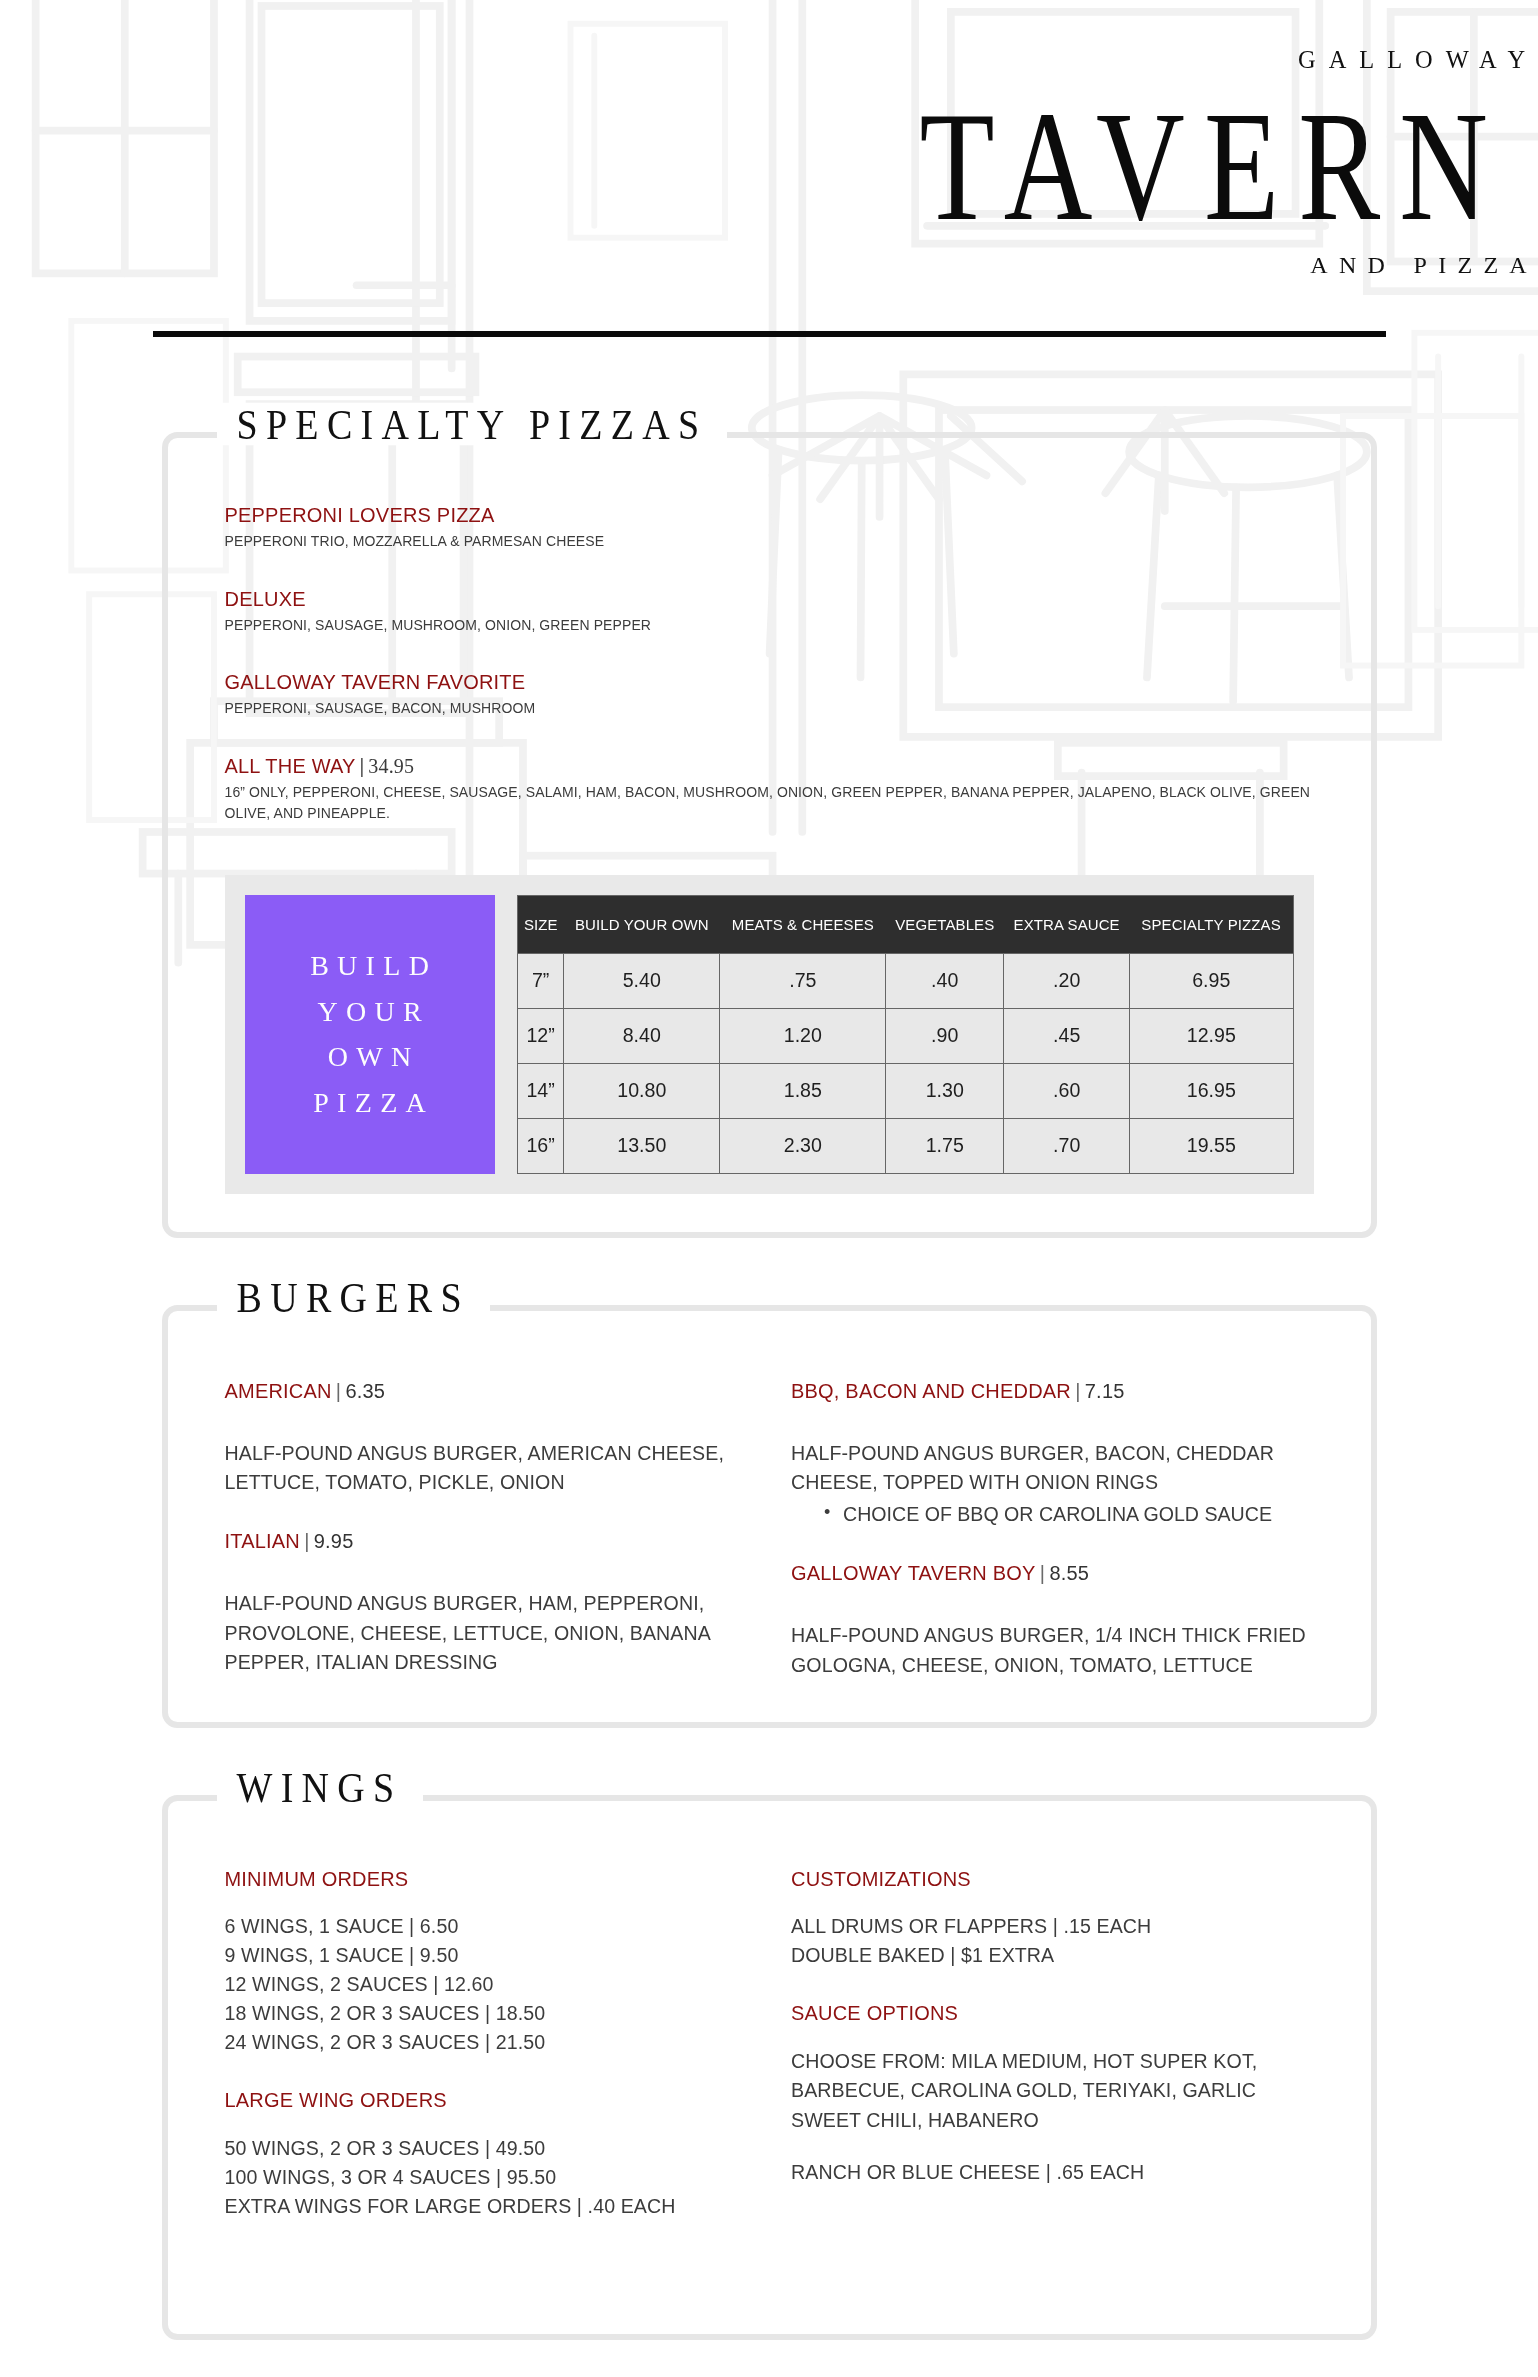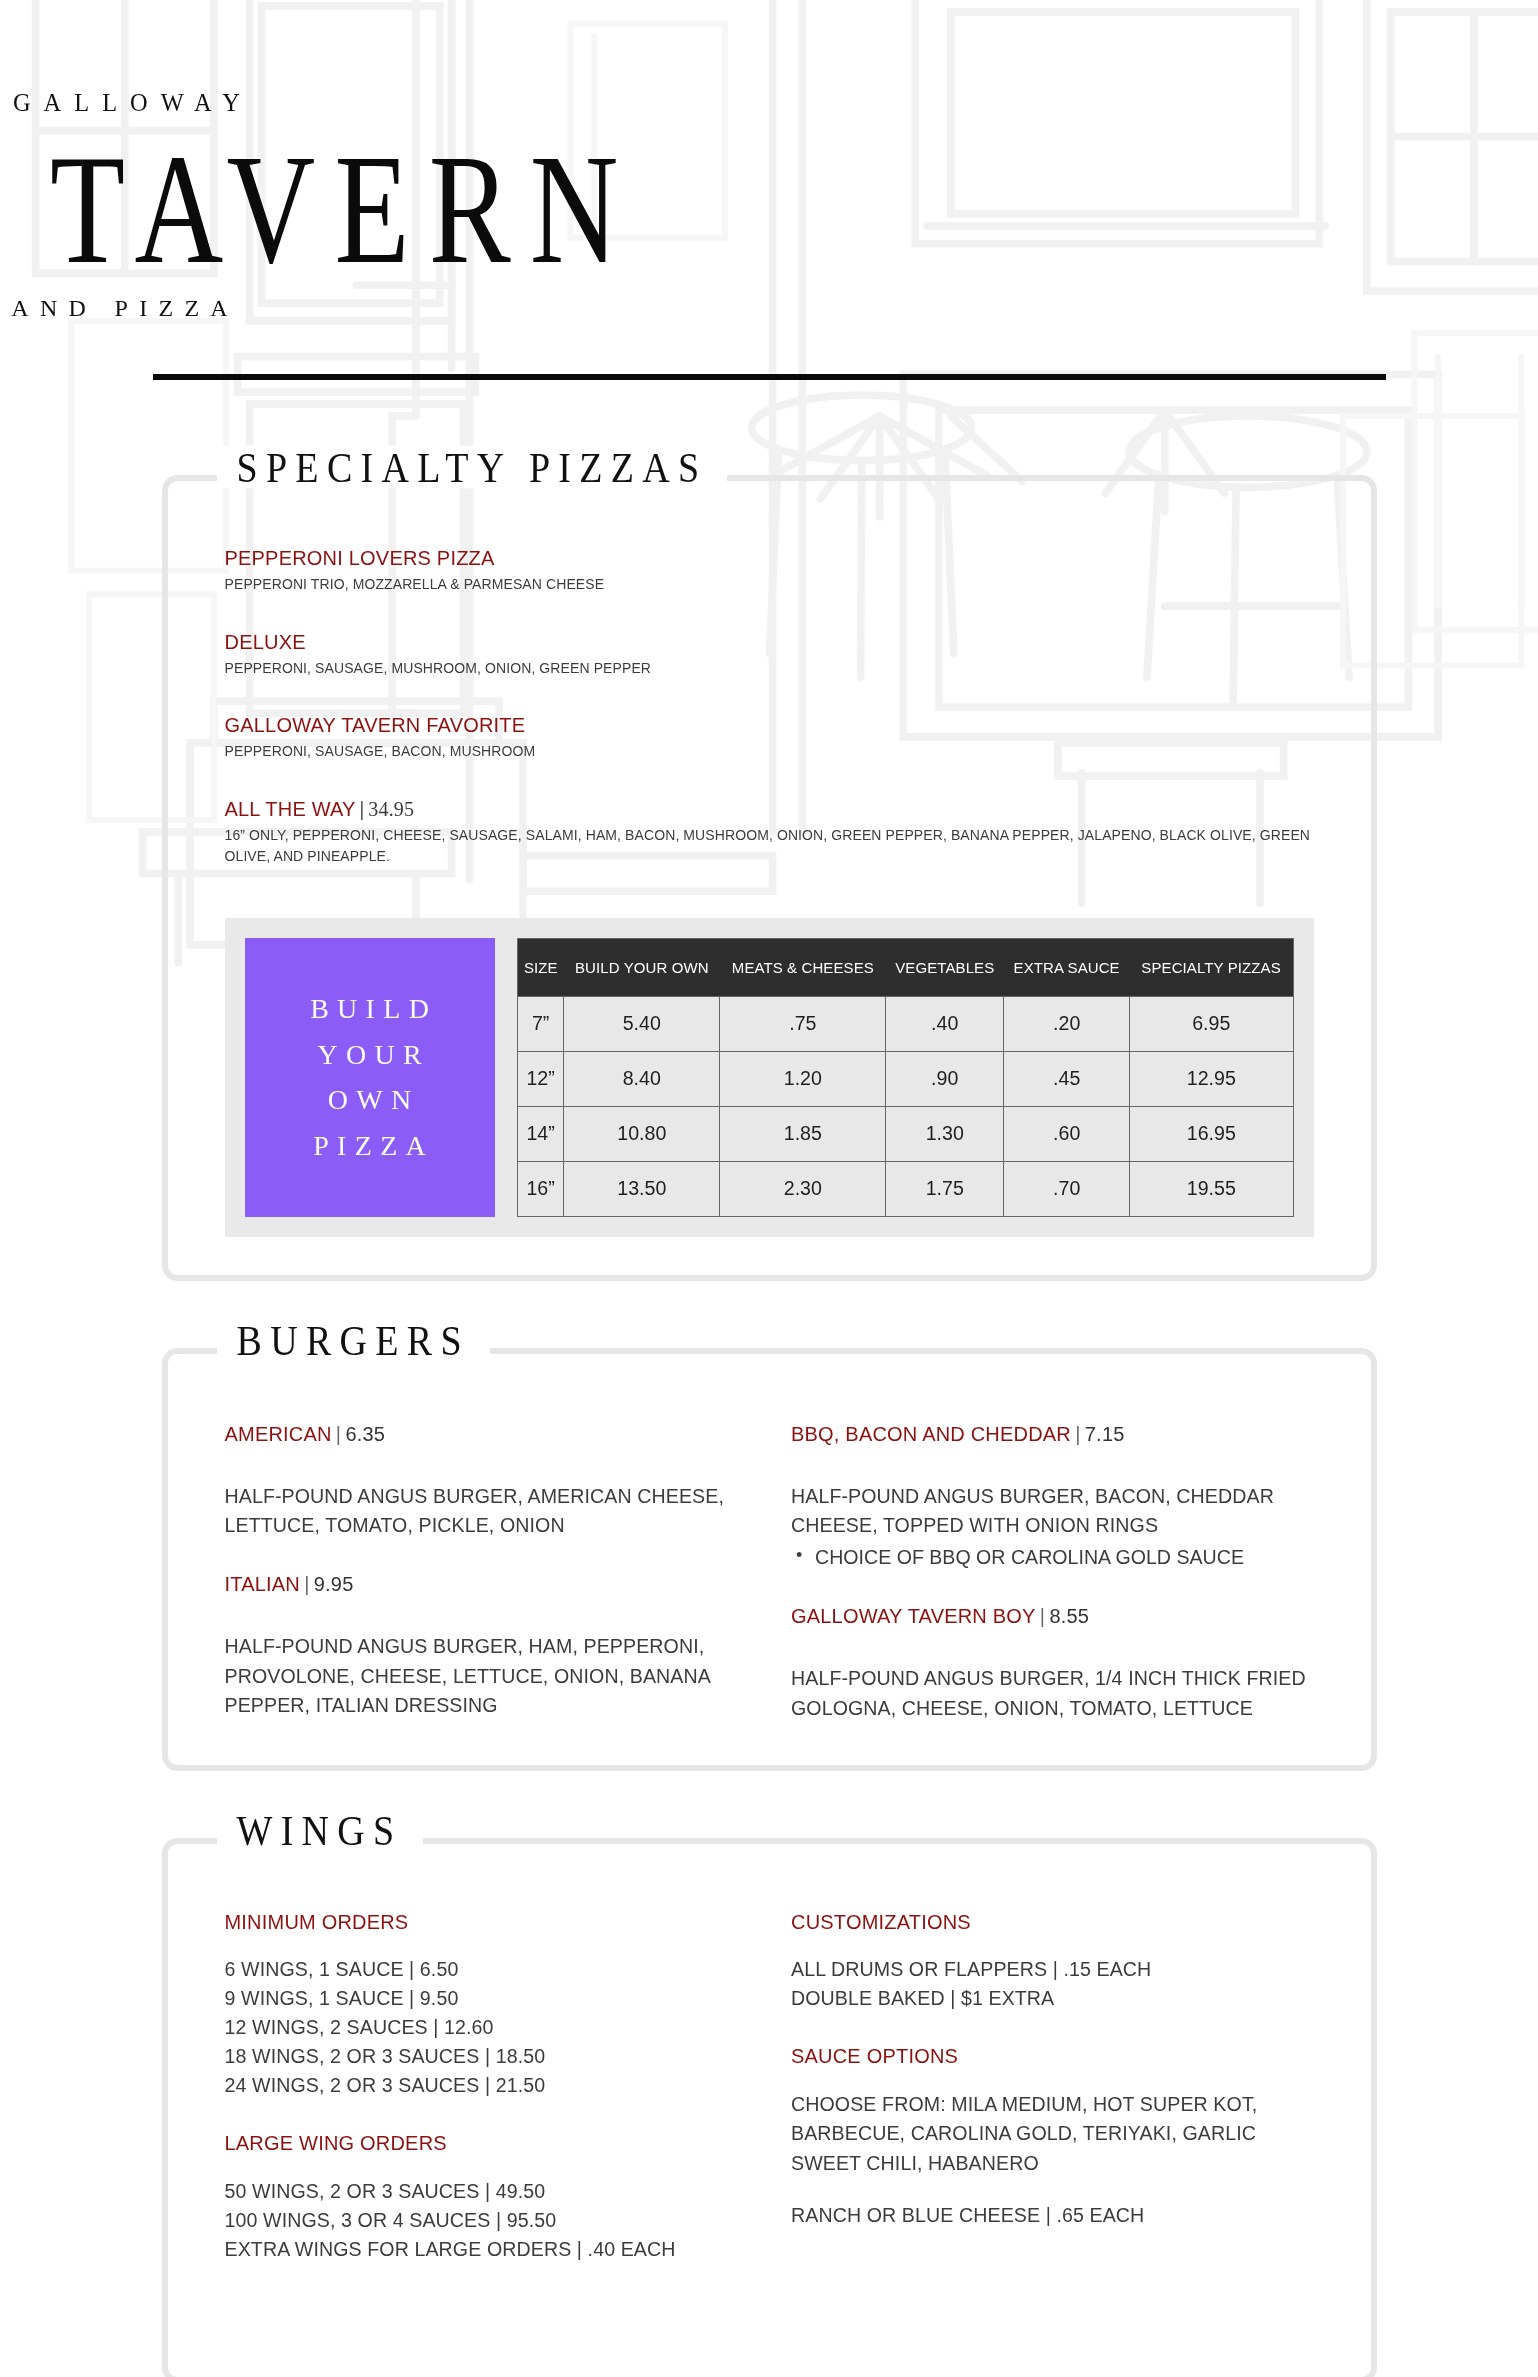--- a/index.html
+++ b/index.html
@@ -30,22 +30,22 @@
 
   .page {
     position: relative;
     z-index: 2;
     width: 1538px;
     padding: 0;
   }
 
   
   .masthead {
-    text-align: left;
-    padding-top: 89px;
+    text-align: right;
+    padding-top: 46px;
   }
   .brand-top {
     font-family: "Liberation Serif", serif;
     font-size: 24.4px;
     letter-spacing: 13px;
     color: #111;
     text-indent: 13px;
     font-weight: 400;
   }
   .brand-main {
@@ -216,20 +216,21 @@
   .entry-bullets {
     list-style: none;
     margin-top: 2.4px;
     padding-left: 24px;
   }
   .entry-bullets li {
     color: #3c3c3c;
     font-size: 19.6px;
     line-height: 1.5;
     position: relative;
+    margin-left: 28px;
   }
   .entry-bullets li::before {
     content: "\2022";
     position: absolute;
     left: -19px;
     top: -1.2px;
     color: #3c3c3c;
     font-size: 18px;
   }
 

